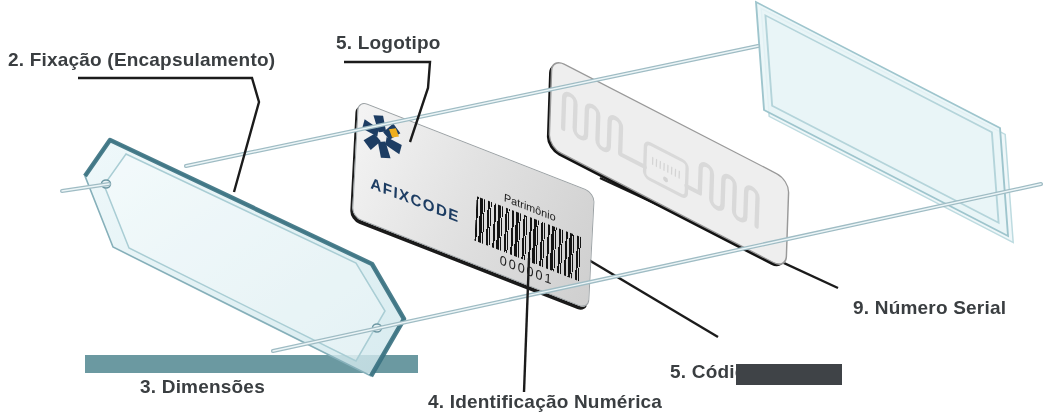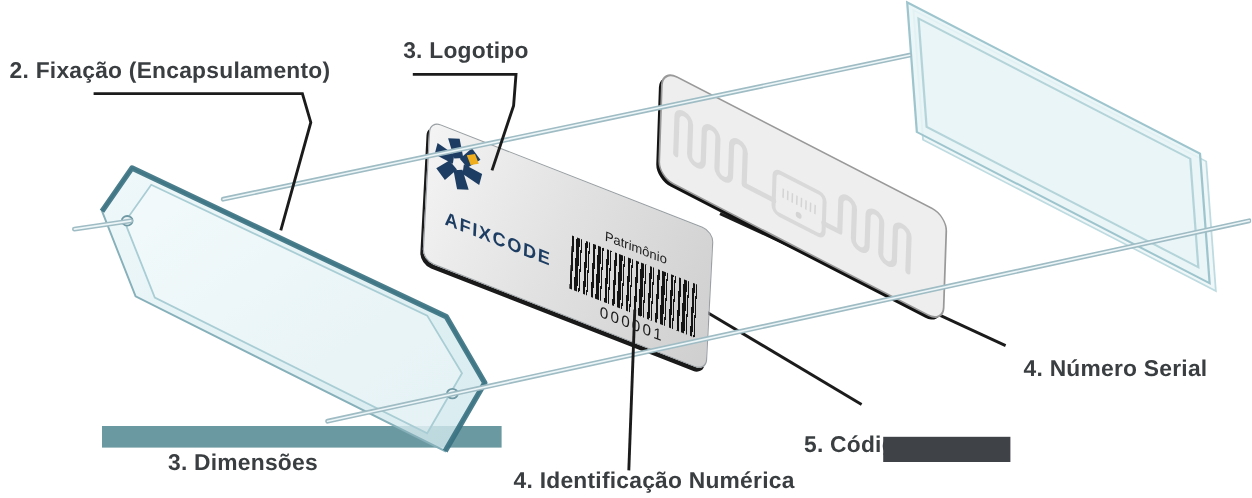--- a/index.html
+++ b/index.html
@@ -151,22 +151,22 @@
     </g>
     <g stroke-linecap="round">
       <line x1="273" y1="351" x2="1041" y2="184" stroke="#9fbcc4" stroke-width="4"></line>
       <line x1="273" y1="351" x2="1041" y2="184" stroke="#ecf5f7" stroke-width="1.4"></line>
     </g>
     <polyline points="344,62 430,62 428,88 410,142" fill="none" stroke="#1b1b1b" stroke-width="2.4"></polyline>
     <polyline points="78,78 252,78 259,102 234,192" fill="none" stroke="#1b1b1b" stroke-width="2.4"></polyline>
     <line x1="529" y1="258" x2="524" y2="392" stroke="#1b1b1b" stroke-width="2.4"></line>
   </svg>
 
-  <div class="callout" style="left:336px;top:32px;">3. Logotipo</div>
+  <div class="callout" style="left:336px;top:32px;">5. Logotipo</div>
   <div class="callout" style="left:8px;top:49px;text-align:center;">2. Fixação (Encapsulamento)</div>
   <div class="callout" style="left:140px;top:344px;margin-top:32px;">3. Dimensões</div>
   <div class="callout" style="left:428px;top:391px;">4. Identificação Numérica</div>
   <div class="callout" style="left:670px;top:361px;">5. Códig</div>
-  <div class="callout" style="left:853px;top:297px;">4. Número Serial</div>
+  <div class="callout" style="left:853px;top:297px;">9. Número Serial</div>
 
   <div class="redact-bar"></div>
 
 </div>
 
 </body></html>

